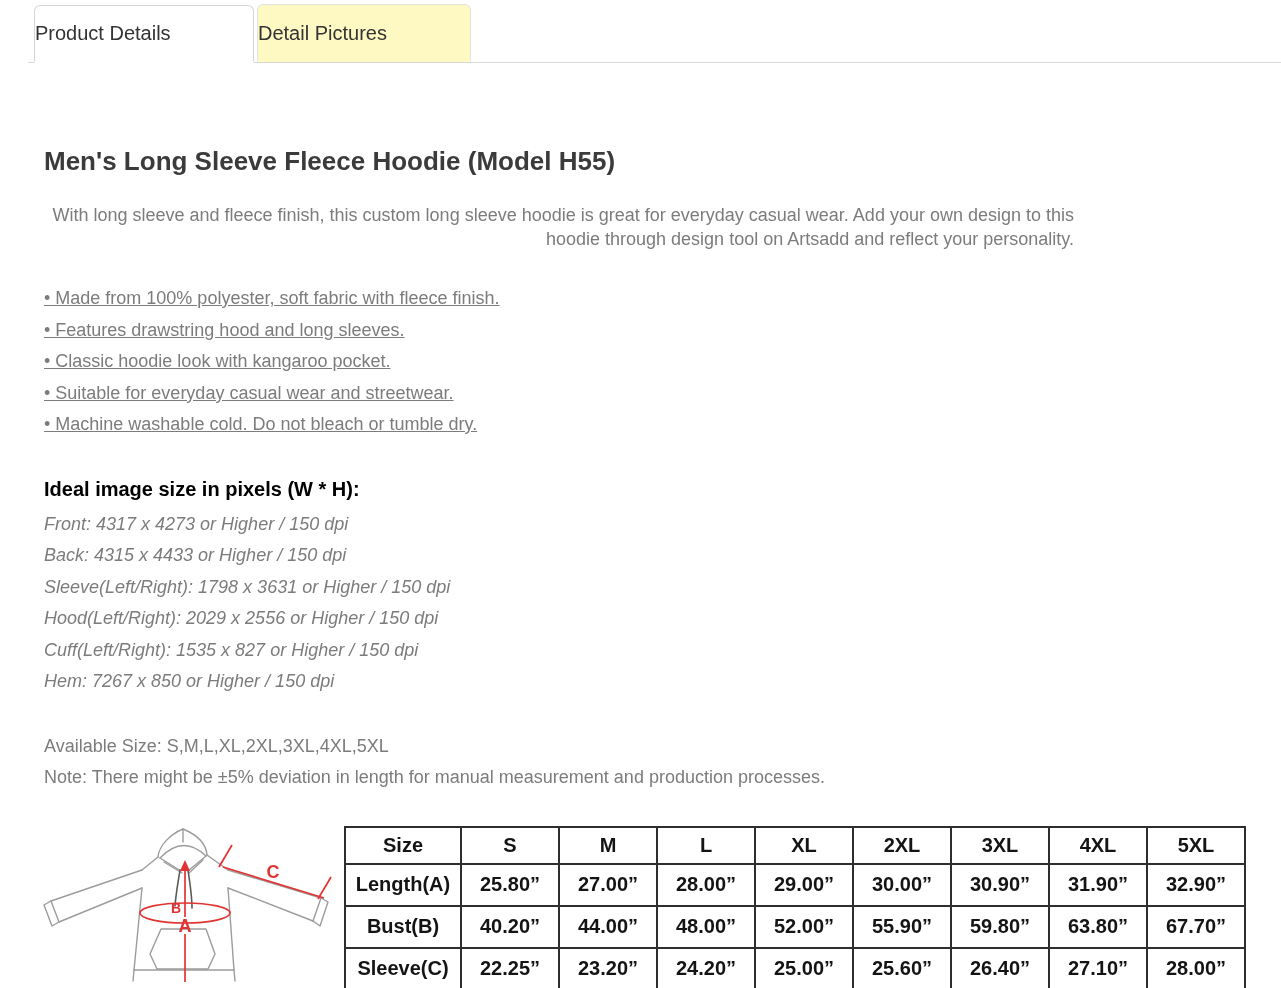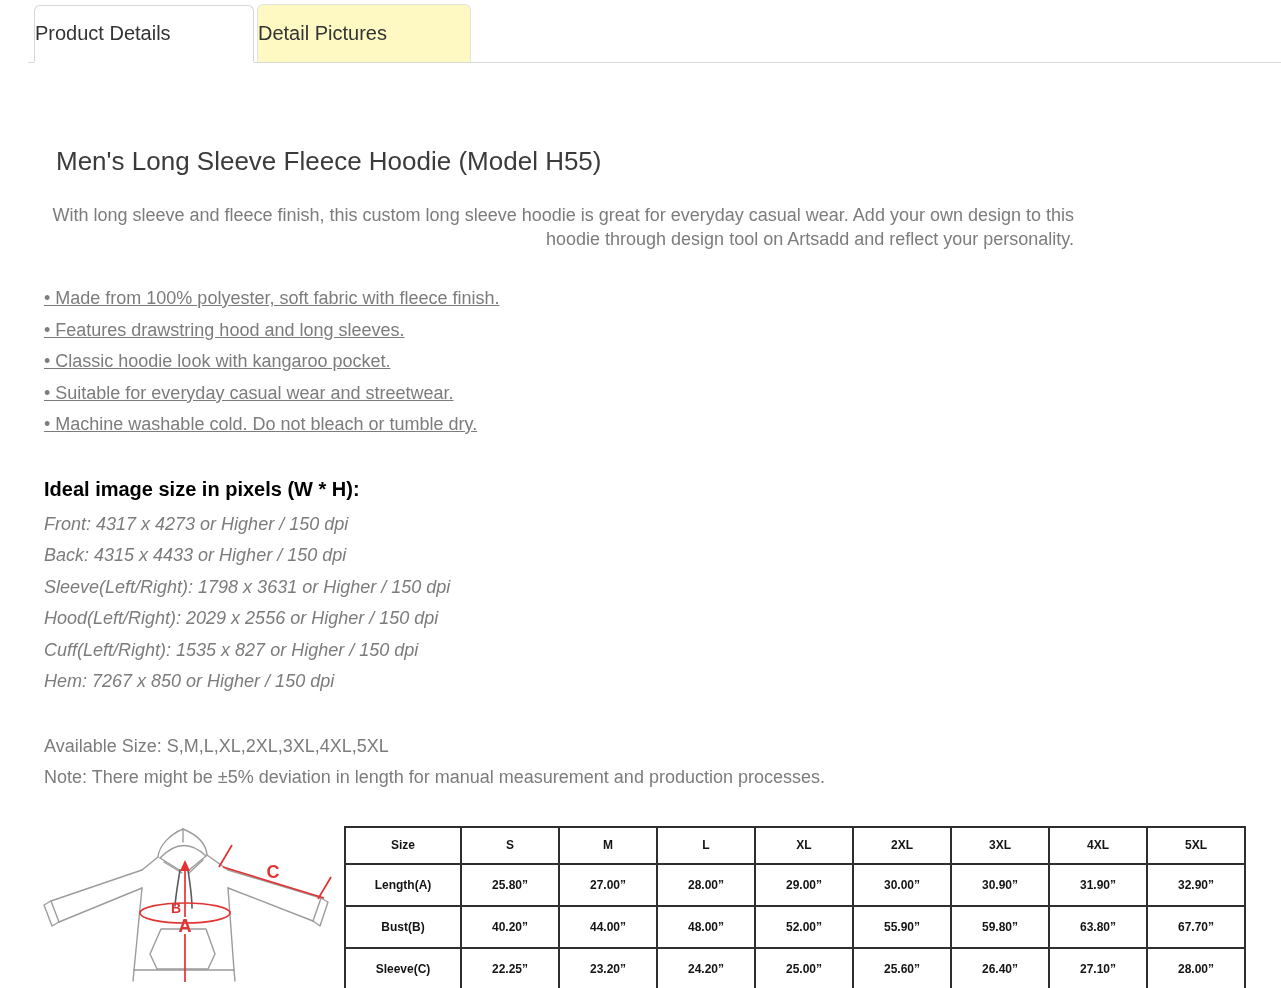--- a/index.html
+++ b/index.html
@@ -29,22 +29,22 @@
     width:220px;margin-left:6px;margin-bottom:-1px;
     background:#fff;border:1px solid #d6d6d6;border-bottom:2px solid #fff;
   }
   .tab.inactive{
     width:214px;margin-left:3px;
     background:#fef9c3;border:1px solid #e3e3e3;border-bottom:none;
   }
   
   .content{margin-left:44px;}
   h1.title{
-    font-size:26px;font-weight:normal;color:var(--title-text);
-    margin:83px 0 0 12px;line-height:31px;
+    font-size:26px;font-weight:bold;color:var(--title-text);
+    margin:83px 0 0 0;line-height:31px;
   }
   p.desc{
     font-size:18px;color:var(--body-text);line-height:24px;
     width:1030px;margin:26px 0 18px 0;text-align:right;
   }
   ul.features{
     list-style:none;margin:32px 0 0 0;padding:0;
     font-size:18px;color:var(--body-text);text-decoration:underline;
   }
   ul.features li{line-height:31.5px;}
@@ -59,21 +59,21 @@
   
   .chart-block{position:relative;margin-top:28px;height:160px;}
   .diagram-svg{position:absolute;left:-14px;top:-1px;}
   table.size-chart{
     position:absolute;left:300px;top:4px;
     border-collapse:collapse;table-layout:fixed;width:900px;
     font-family:"Liberation Sans",sans-serif;
   }
   table.size-chart th,table.size-chart td{
     border:2px solid #2e2e2e;text-align:center;vertical-align:middle;
-    font-weight:bold;color:#141414;font-size:12px;background:#fff;
+    font-weight:bold;color:#141414;font-size:20px;background:#fff;
   }
   table.size-chart thead th{height:37px;}
   table.size-chart tbody th,table.size-chart tbody td{height:42px;}
   .diagram-label{font-weight:bold;font-family:"Liberation Sans",sans-serif;}
 </style>
 </head>
 <body>
 
 <div class="tabbar">
   <div class="tab active">

